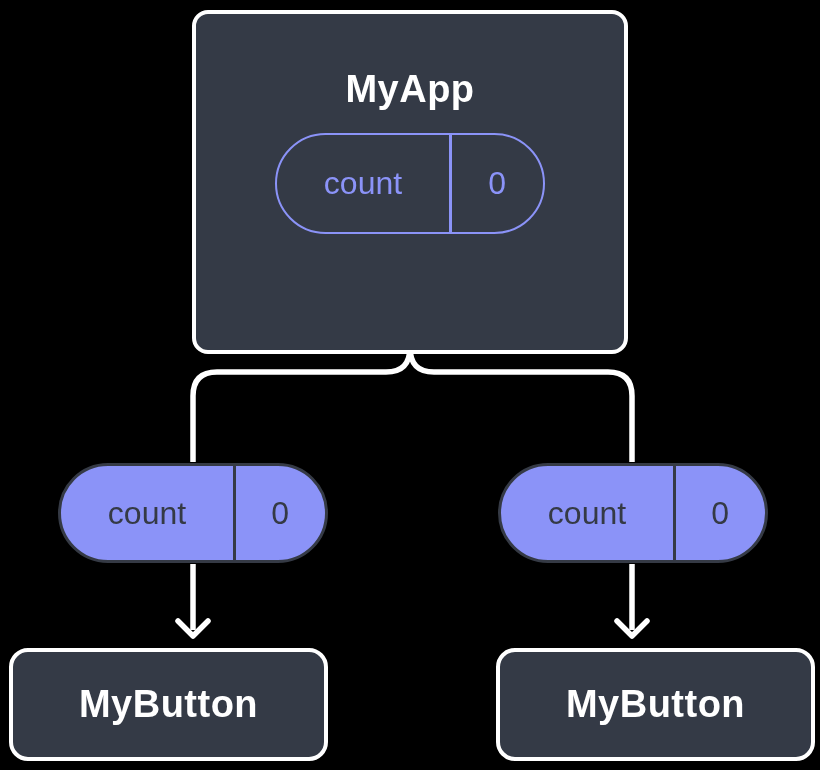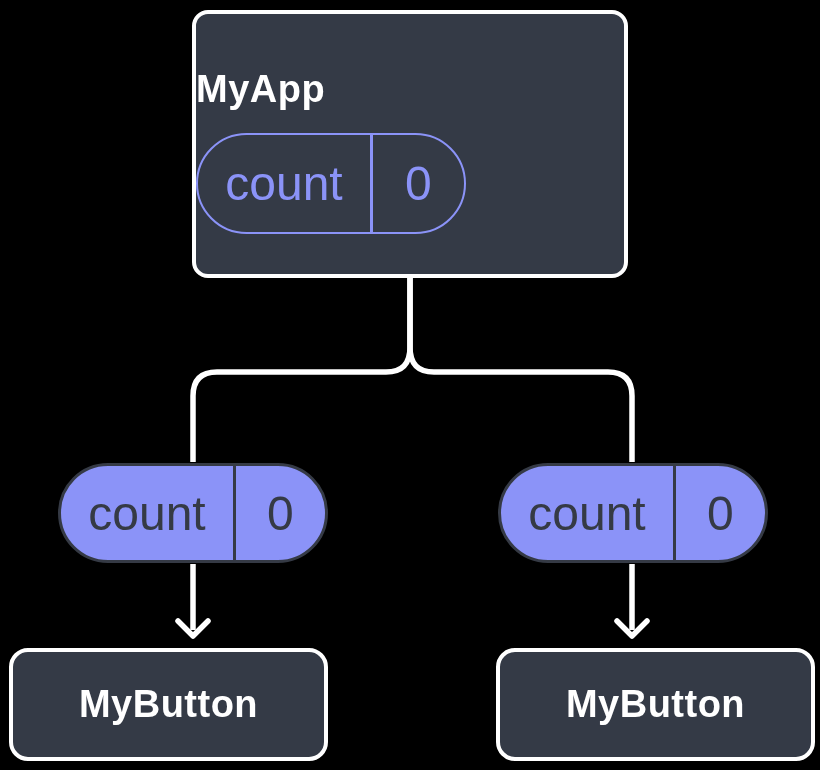--- a/index.html
+++ b/index.html
@@ -22,43 +22,43 @@
   .connectors path{stroke:var(--connector);stroke-width:5.5;fill:none;}
   .connectors path.head{stroke-linecap:round;stroke-linejoin:round;}
 
   .node{
     position:absolute;
     background:var(--node_fill);
     border:4px solid var(--node_border);
     box-sizing:border-box;
   }
   .node-root{
-    left:192px;top:10px;width:436px;height:268px;
+    left:192px;top:10px;width:436px;height:344px;
     border-radius:16px;
-    display:flex;flex-direction:column;align-items:flex-start;
+    display:flex;flex-direction:column;align-items:center;
   }
   .node-title{
     margin-top:52px;
     color:#ffffff;
     font-size:38px;font-weight:600;letter-spacing:0.5px;
     line-height:46px;
   }
   .node-button{
     border-radius:19px;
     display:flex;align-items:center;justify-content:center;
     color:#ffffff;
     font-size:38px;font-weight:600;letter-spacing:0.5px;
   }
   .node-button-left{left:9px;top:648px;width:319px;height:113px;}
   .node-button-right{left:496px;top:648px;width:319px;height:113px;}
 
   .pill{
     box-sizing:border-box;
     display:flex;align-items:stretch;
-    font-size:48px;
+    font-size:32px;
   }
   .pill .pill-key{
     flex:0 0 auto;width:172px;
     display:flex;align-items:center;justify-content:center;
   }
   .pill .pill-value{
     flex:1 1 auto;
     display:flex;align-items:center;justify-content:center;
   }
   .pill-outline{

